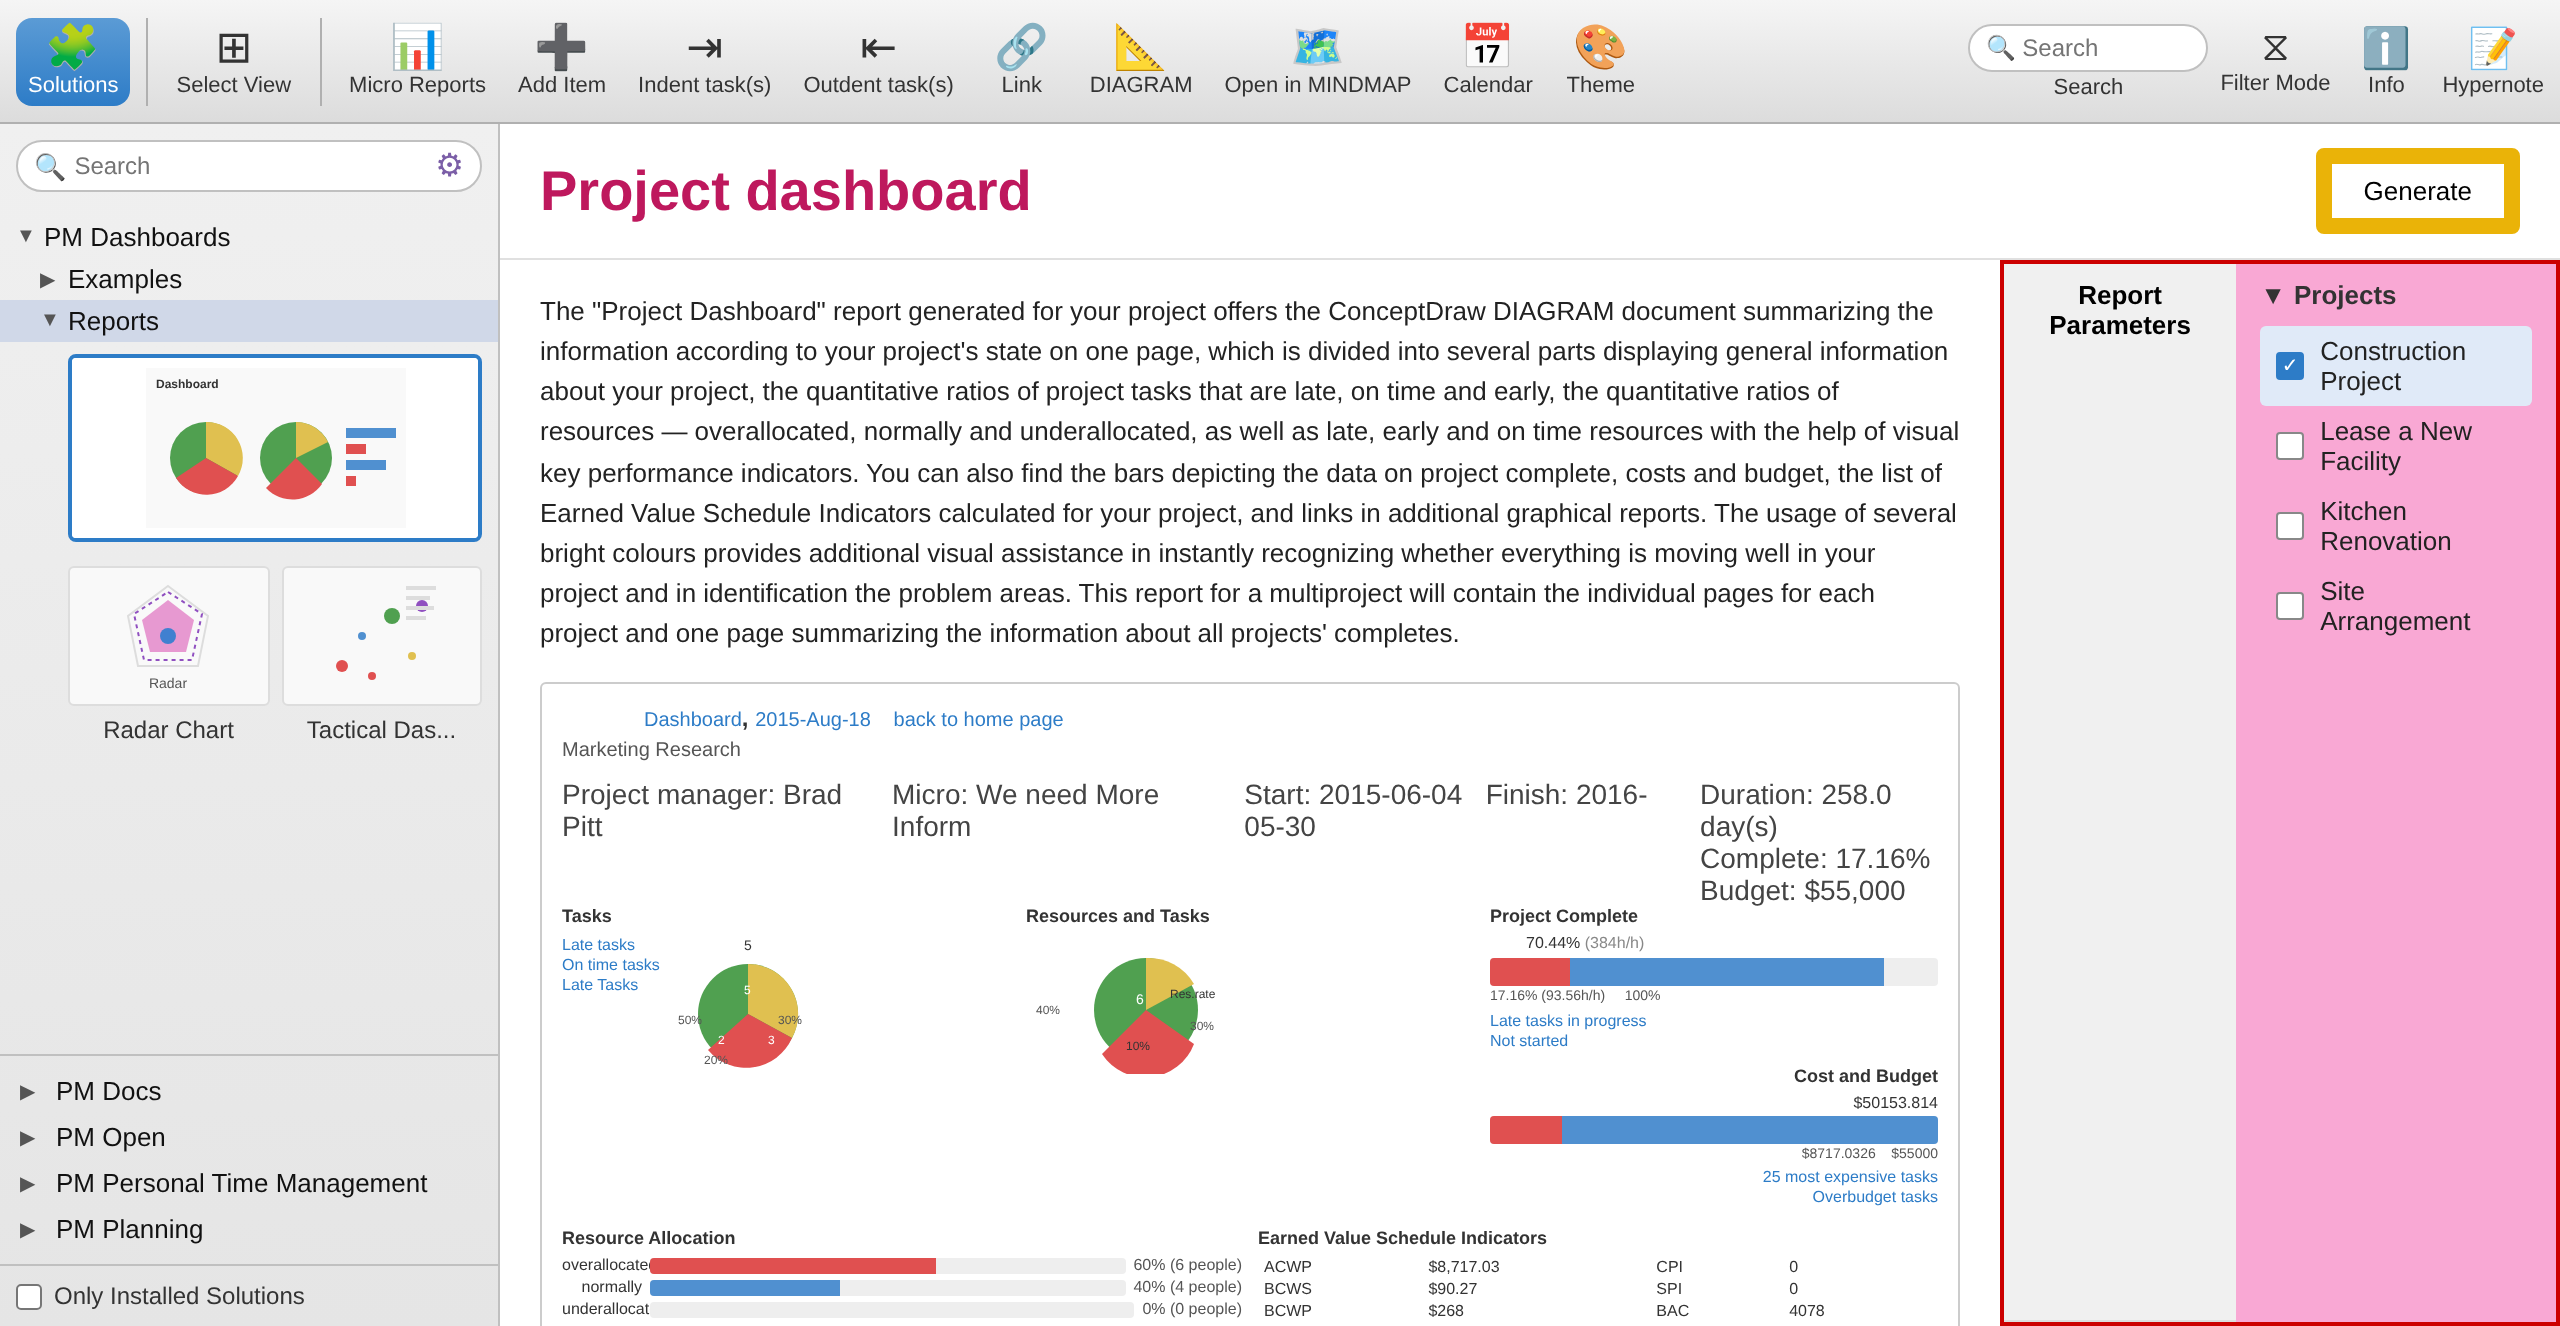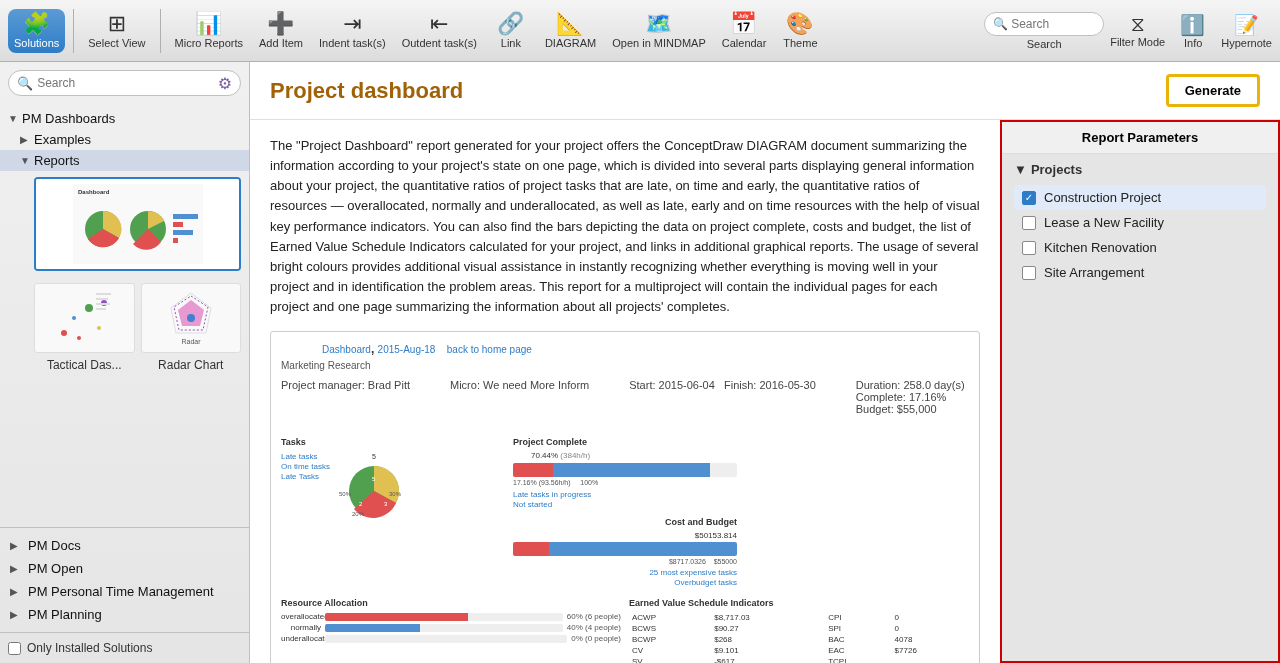--- a/index.html
+++ b/index.html
@@ -81,41 +81,41 @@
     }
 
     
     #content { flex: 1; display: flex; flex-direction: column; background: white; overflow: hidden; }
 
     
     .content-header {
       display: flex; align-items: center; justify-content: space-between;
       padding: 12px 20px; border-bottom: 1px solid #e0e0e0;
     }
-    .content-title { font-size: 22px; font-weight: 600; color: #a16207; }
+    .content-title { font-size: 28px; font-weight: 600; color: #be185d; }
 
     .generate-btn {
-      border: 3px solid #eab308; background: white; color: #000;
-      padding: 6px 16px; border-radius: 4px; cursor: pointer; font-size: 13px; font-weight: 700;
+      border: 8px solid #eab308; background: white; color: #000;
+      padding: 6px 16px; border-radius: 4px; cursor: pointer; font-size: 13px; font-weight: 400;
     }
 
     
     .content-body { display: flex; flex: 1; overflow: hidden; }
     .content-main { flex: 1; padding: 16px 20px; overflow-y: auto; }
     .content-main p { font-size: 13px; line-height: 1.55; color: #222; margin-bottom: 14px; }
 
     
     .dashboard-preview {
       border: 1px solid #ccc; border-radius: 3px; background: white;
       margin-top: 10px; padding: 10px; font-size: 10px; color: #333;
     }
     .preview-header { font-size: 12px; font-weight: bold; margin-bottom: 4px; margin-left: 41px; }
     .preview-header span { color: #2d7cc7; font-size: 10px; font-weight: normal; cursor: pointer; }
     .preview-subtitle { font-size: 10px; margin-bottom: 8px; color: #555; }
-    .preview-meta { display: flex; gap: 40px; font-size: 11px; color: #444; margin-bottom: 22px; }
+    .preview-meta { display: flex; gap: 24px; font-size: 14px; color: #444; margin-bottom: 0; }
 
     .preview-grid { display: grid; grid-template-columns: 1fr 1fr 1fr; gap: 8px; }
     .preview-section-title { font-size: 9px; font-weight: bold; margin-bottom: 4px; color: #333; }
 
     .preview-tasks { font-size: 8px; }
     .task-link { color: #2d7cc7; cursor: pointer; display: block; margin: 1px 0; }
     .bar-chart { display: flex; flex-direction: column; gap: 2px; font-size: 8px; }
     .bar-row { display: flex; align-items: center; gap: 4px; }
     .bar-label { width: 40px; text-align: right; font-size: 8px; }
     .bar-track { flex: 1; background: #eee; height: 8px; border-radius: 2px; overflow: hidden; }
@@ -126,22 +126,22 @@
     
     .ev-table { font-size: 8px; }
     .ev-table table { border-collapse: collapse; width: 100%; }
     .ev-table td { padding: 1px 3px; }
 
     
     #report-params {
       width: 280px; min-width: 280px;
       border: 2px solid #c00;
       margin: 0; padding: 0;
-      display: flex; flex-direction: column;
-      background: #e5e5e5;
+      display: flex; flex-direction: row;
+      background: #f9a8d4;
     }
     .params-title {
       text-align: center; font-size: 13px; font-weight: 600;
       padding: 8px; border-bottom: 1px solid #ddd; background: #f0f0f0;
     }
     .params-section { padding: 8px 12px; }
     .params-section-header {
       display: flex; align-items: center; gap: 4px;
       font-size: 13px; font-weight: 600; color: #333; margin-bottom: 8px; cursor: pointer;
     }
@@ -293,53 +293,53 @@
               <rect x="100" y="38" width="10" height="5" fill="#e05050"></rect>
               <rect x="100" y="46" width="20" height="5" fill="#5090d0"></rect>
               <rect x="100" y="54" width="5" height="5" fill="#e05050"></rect>
             </svg>
           </div>
         </div>
       </div>
 
       <div class="tree-indent-2 thumbnail-container" style="padding: 4px 8px 4px 34px;">
         <div class="thumbnail-small-row">
-
-          <div class="thumbnail-small">
-            <div class="thumbnail-small-inner">
-              <svg width="60" height="60" viewBox="0 0 60 60">
-                <rect x="0" y="0" width="60" height="60" fill="#f9f9f9"></rect>
-
-                <circle cx="10" cy="45" r="3" fill="#e05050"></circle>
-                <circle cx="20" cy="30" r="2" fill="#5090d0"></circle>
-                <circle cx="35" cy="20" r="4" fill="#50a050"></circle>
-                <circle cx="45" cy="40" r="2" fill="#e0c050"></circle>
-                <circle cx="50" cy="15" r="3" fill="#9050c0"></circle>
-                <circle cx="25" cy="50" r="2" fill="#e05050"></circle>
-
-                <rect x="42" y="5" width="15" height="2" fill="#ddd"></rect>
-                <rect x="42" y="10" width="12" height="2" fill="#ddd"></rect>
-                <rect x="42" y="15" width="14" height="2" fill="#ddd"></rect>
-                <rect x="42" y="20" width="10" height="2" fill="#ddd"></rect>
-              </svg>
-            </div>
-            <div class="thumbnail-label">Tactical Das...</div>
-          </div>
 
           <div class="thumbnail-small">
             <div class="thumbnail-small-inner">
               <svg width="60" height="60" viewBox="0 0 60 60">
                 <polygon points="30,5 50,20 45,45 15,45 10,20" fill="none" stroke="#ddd" stroke-width="1"></polygon>
                 <polygon points="30,12 43,22 39,38 21,38 17,22" fill="#e070c0" opacity="0.7"></polygon>
                 <polygon points="30,8 47,19 42,42 18,42 13,19" fill="none" stroke="#9050c0" stroke-width="1" stroke-dasharray="2,2"></polygon>
                 <circle cx="30" cy="30" r="4" fill="#4080d0"></circle>
                 <text x="30" y="56" font-size="7" text-anchor="middle" fill="#555">Radar</text>
               </svg>
             </div>
             <div class="thumbnail-label">Radar Chart</div>
+          </div>
+
+          <div class="thumbnail-small">
+            <div class="thumbnail-small-inner">
+              <svg width="60" height="60" viewBox="0 0 60 60">
+                <rect x="0" y="0" width="60" height="60" fill="#f9f9f9"></rect>
+
+                <circle cx="10" cy="45" r="3" fill="#e05050"></circle>
+                <circle cx="20" cy="30" r="2" fill="#5090d0"></circle>
+                <circle cx="35" cy="20" r="4" fill="#50a050"></circle>
+                <circle cx="45" cy="40" r="2" fill="#e0c050"></circle>
+                <circle cx="50" cy="15" r="3" fill="#9050c0"></circle>
+                <circle cx="25" cy="50" r="2" fill="#e05050"></circle>
+
+                <rect x="42" y="5" width="15" height="2" fill="#ddd"></rect>
+                <rect x="42" y="10" width="12" height="2" fill="#ddd"></rect>
+                <rect x="42" y="15" width="14" height="2" fill="#ddd"></rect>
+                <rect x="42" y="20" width="10" height="2" fill="#ddd"></rect>
+              </svg>
+            </div>
+            <div class="thumbnail-label">Tactical Das...</div>
           </div>
         </div>
       </div>
 
     </div>
 
     <div class="sidebar-bottom">
       <div class="sidebar-bottom-item">
         <span class="tree-toggle">▶</span>
         <span>PM Docs</span>
@@ -420,20 +420,33 @@
                   <text x="25" y="55" font-size="6" fill="white">2</text>
                   <text x="50" y="55" font-size="6" fill="white">3</text>
                   <text x="38" y="30" font-size="6" fill="white">5</text>
                   <text x="5" y="45" font-size="6" fill="#555">50%</text>
                   <text x="55" y="45" font-size="6" fill="#555">30%</text>
                   <text x="18" y="65" font-size="6" fill="#555">20%</text>
                 </svg>
               </div>
             </div>
 
+            <div>
+              <div class="preview-section-title">Resources and Tasks</div>
+              <svg width="120" height="70" viewBox="0 0 120 70">
+                <circle cx="60" cy="38" r="26" fill="#50a050"></circle>
+                <path d="M60,38 L60,12 A26,26 0 0,1 84,25 Z" fill="#e0c050"></path>
+                <path d="M60,38 L84,55 A26,26 0 0,1 38,60 Z" fill="#e05050"></path>
+                <text x="55" y="35" font-size="7" fill="white">6</text>
+                <text x="72" y="32" font-size="6" fill="#333">Res.rate</text>
+                <text x="50" y="58" font-size="6" fill="#333">10%</text>
+                <text x="5" y="40" font-size="6" fill="#555">40%</text>
+                <text x="82" y="48" font-size="6" fill="#555">30%</text>
+              </svg>
+            </div>
 
             <div>
               <div class="preview-section-title">Project Complete</div>
               <div style="font-size:8px;margin-bottom:3px;margin-left:18px;">70.44% <span style="color:#888">(384h/h)</span></div>
               <div style="background:#eee;height:14px;border-radius:2px;overflow:hidden;margin-bottom:2px;position:relative;">
                 <div style="background:#e05050;width:18%;height:100%;float:left;"></div>
                 <div style="background:#5090d0;width:70%;height:100%;float:left;"></div>
               </div>
               <div style="font-size:7px;color:#555;margin-bottom:4px;">17.16% (93.56h/h) &nbsp;&nbsp;&nbsp; 100%</div>
               <span class="task-link" style="font-size:8px;color:#2d7cc7;display:block;">Late tasks in progress</span>

